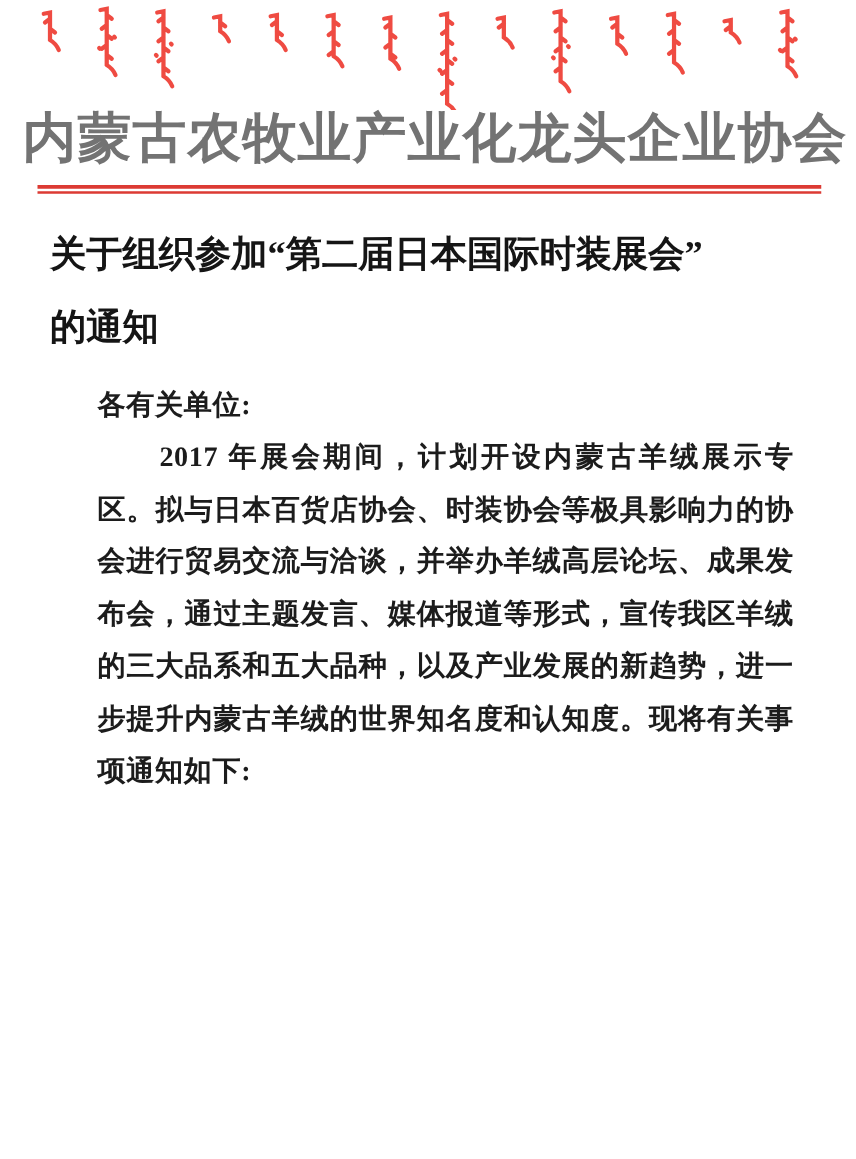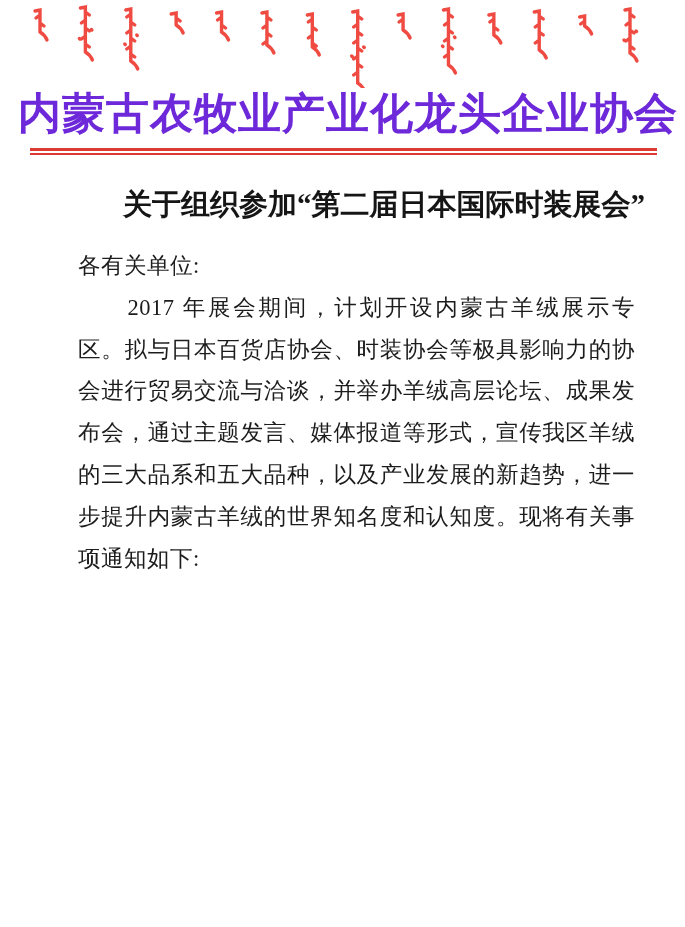--- a/index.html
+++ b/index.html
@@ -20,60 +20,61 @@
   
   .banner {
     display: block;
     width: 685px;
     height: 88px;
   }
   
   .org-title {
     margin: 0 18px;
     text-align: center;
-    font-family: Liberation Serif, serif;
+    font-family: Liberation Mono, monospace;
     font-size: 43px;
     font-weight: bold;
     line-height: 52px;
     letter-spacing: 1px;
-    color: #6d28d9;
+    color: #737373;
     white-space: nowrap;
   }
   
   .red-rule {
     margin: 8px 28px 0 30px;
     height: 0;
     border-top: 3px solid #dc3a33;
     padding-top: 2px;
     border-bottom: 2px solid #dc3a33;
     box-sizing: content-box;
   }
   .red-rule .inner {
     display: block;
     height: 2px;
   }
   
   .doc-title {
     margin: 20px 40px 0 40px;
-    text-align: right;
+    text-align: left;
     font-size: 29px;
     font-weight: bold;
     line-height: 58px;
     color: #151515;
   }
   
   .body-text {
     margin: 12px 50px 0 78px;
     font-size: 22.5px;
     line-height: 41.8px;
     text-align: justify;
     letter-spacing: 0.5px;
   }
   .body-text p {
     margin: 0;
+    font-weight: bold;
   }
   .body-text p.indent {
     text-indent: 2.2em;
   }
 </style>
 </head>
 <body>
 
 <div class="page">
 
@@ -95,20 +96,21 @@
     </svg>
 
   <div class="org-title">内蒙古农牧业产业化龙头企业协会</div>
 
   <div class="red-rule">
       <span class="inner"></span>
     </div>
 
   <h1 class="doc-title">
     <span>关于组织参加“第二届日本国际时装展会”</span><br>
+    <span>的通知</span>
   </h1>
 
   <div class="body-text">
     <p class="salutation">各有关单位:</p>
     <p class="indent">2017 年展会期间，计划开设内蒙古羊绒展示专区。拟与日本百货店协会、时装协会等极具影响力的协会进行贸易交流与洽谈，并举办羊绒高层论坛、成果发布会，通过主题发言、媒体报道等形式，宣传我区羊绒的三大品系和五大品种，以及产业发展的新趋势，进一步提升内蒙古羊绒的世界知名度和认知度。现将有关事项通知如下:</p>
   </div>
 
 </div>
 
 </body></html>

